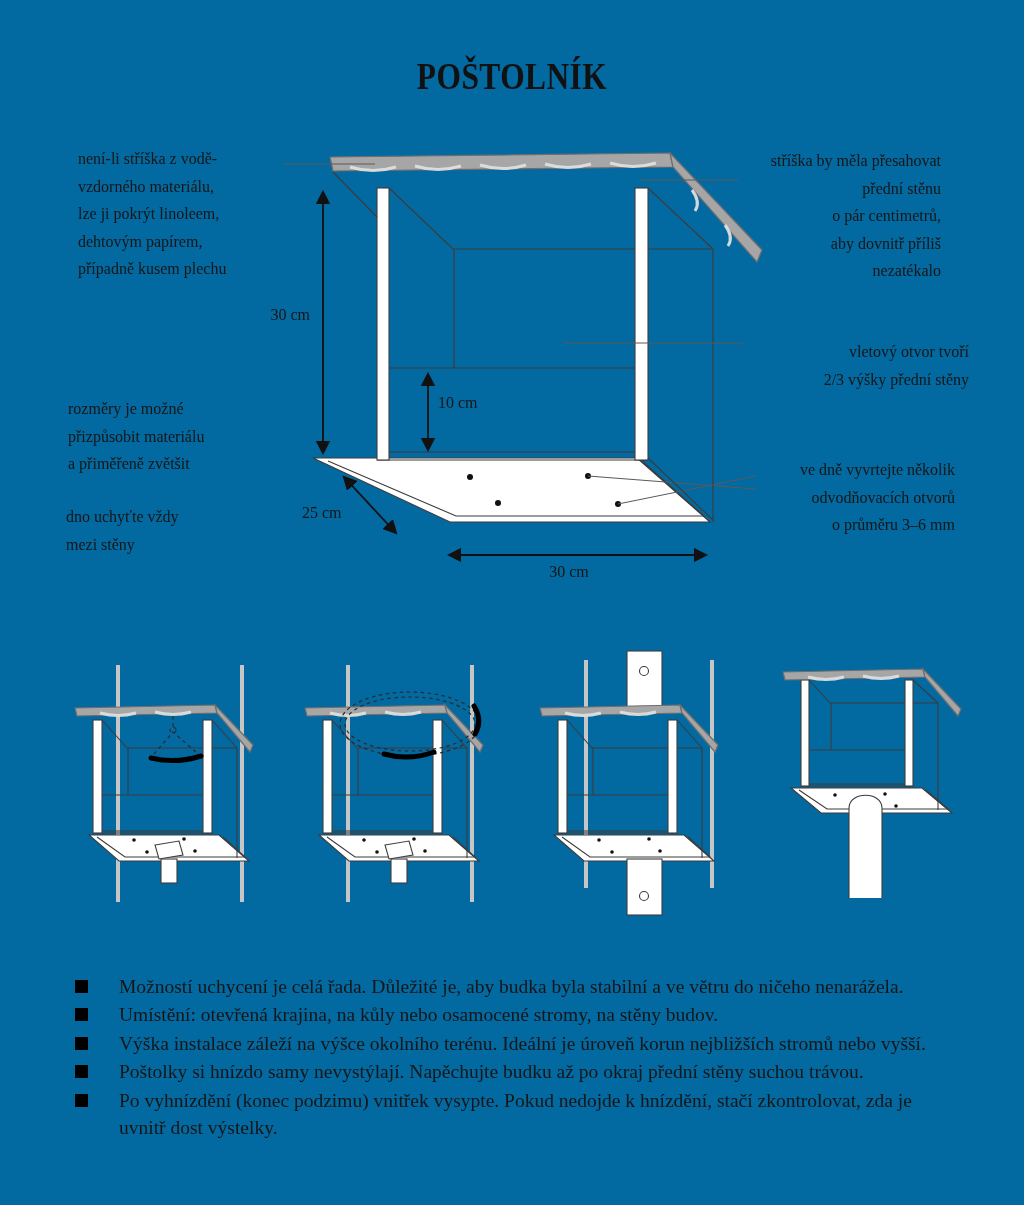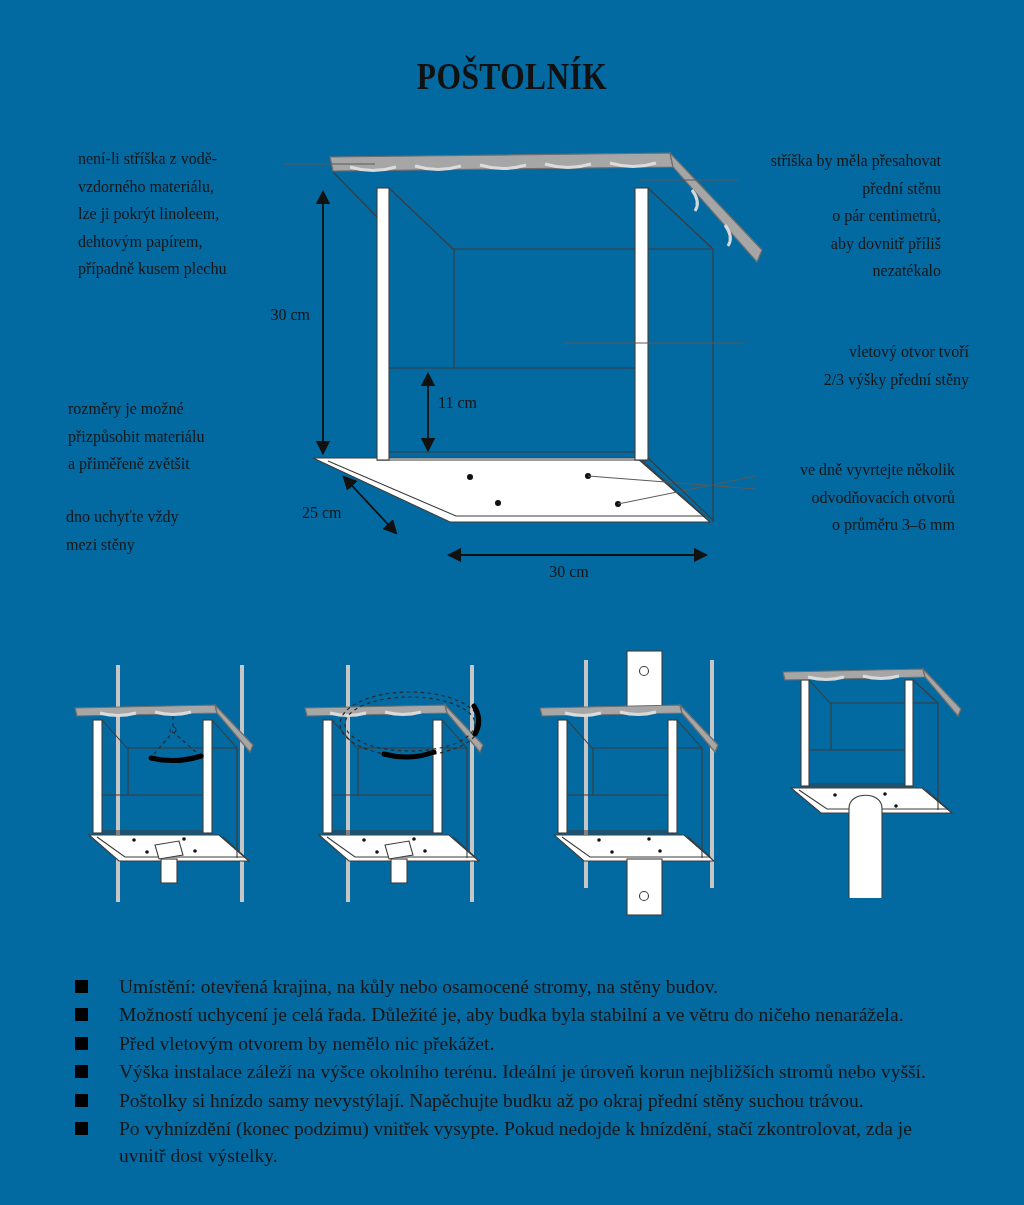--- a/index.html
+++ b/index.html
@@ -48,21 +48,21 @@
 a přiměřeně zvětšit</div>
   <div class="ann right" style="right:55px;top:318px;width:260px;margin-top:20px;">vletový otvor tvoří
 2/3 výšky přední stěny</div>
   <div class="ann" style="left:66px;top:503px;">dno uchyťte vždy
 mezi stěny</div>
   <div class="ann right" style="right:69px;top:456px;width:260px;">ve dně vyvrtejte několik
 odvodňovacích otvorů
 o průměru 3–6 mm</div>
 
   <div class="dim" style="left:180px;top:306px;width:130px;text-align:right;">30 cm</div>
-  <div class="dim" style="left:438px;top:394px;">11 cm</div>
+  <div class="dim" style="left:438px;top:394px;">10 cm</div>
   <div class="dim" style="left:302px;top:504px;">25 cm</div>
   <div class="dim" style="left:504px;top:563px;width:130px;text-align:center;">30 cm</div>
 
   <svg style="left:280px;top:145px;" width="490" height="450" viewBox="0 0 490 450">
     <defs>
       <marker id="ah" viewBox="0 0 10 10" refX="8.5" refY="5" markerWidth="8" markerHeight="8" orient="auto-start-reverse">
         <path d="M0,0 L10,5 L0,10 z" fill="#111"></path>
       </marker>
     </defs>
 
@@ -222,32 +222,28 @@
     <polygon class="roof" points="18,32 158,29 160,37 20,40"></polygon>
     <polygon class="roof" points="158,29 196,69 193,76 160,37"></polygon>
     <path class="wave" d="M43,37 q18,5 36,0"></path>
       <path class="wave" d="M98,36 q18,5 36,0"></path>
     <path class="lnw" d="M84,258 L84,168 C84,151 117,151 117,168 L117,258"></path>
   </svg>
 
   <div class="inst">
     <div class="inst-row">
       <div class="sq"></div>
+      <div class="inst-text">Možností uchycení je celá řada. Důležité je, aby budka byla stabilní a ve větru do ničeho nenarážela.</div>
+    </div>
+    <div class="inst-row">
+      <div class="sq"></div>
       <div class="inst-text">Umístění: otevřená krajina, na kůly nebo osamocené stromy, na stěny budov.</div>
     </div>
     <div class="inst-row">
       <div class="sq"></div>
-      <div class="inst-text">Možností uchycení je celá řada. Důležité je, aby budka byla stabilní a ve větru do ničeho nenarážela.</div>
-    </div>
-    <div class="inst-row">
-      <div class="sq"></div>
-      <div class="inst-text">Před vletovým otvorem by nemělo nic překážet.</div>
-    </div>
-    <div class="inst-row">
-      <div class="sq"></div>
       <div class="inst-text">Výška instalace záleží na výšce okolního terénu. Ideální je úroveň korun nejbližších stromů nebo vyšší.</div>
     </div>
     <div class="inst-row">
       <div class="sq"></div>
       <div class="inst-text">Poštolky si hnízdo samy nevystýlají. Napěchujte budku až po okraj přední stěny suchou trávou.</div>
     </div>
     <div class="inst-row">
       <div class="sq"></div>
       <div class="inst-text">Po vyhnízdění (konec podzimu) vnitřek vysypte. Pokud nedojde k hnízdění, stačí zkontrolovat, zda je uvnitř dost výstelky.</div>
     </div>

